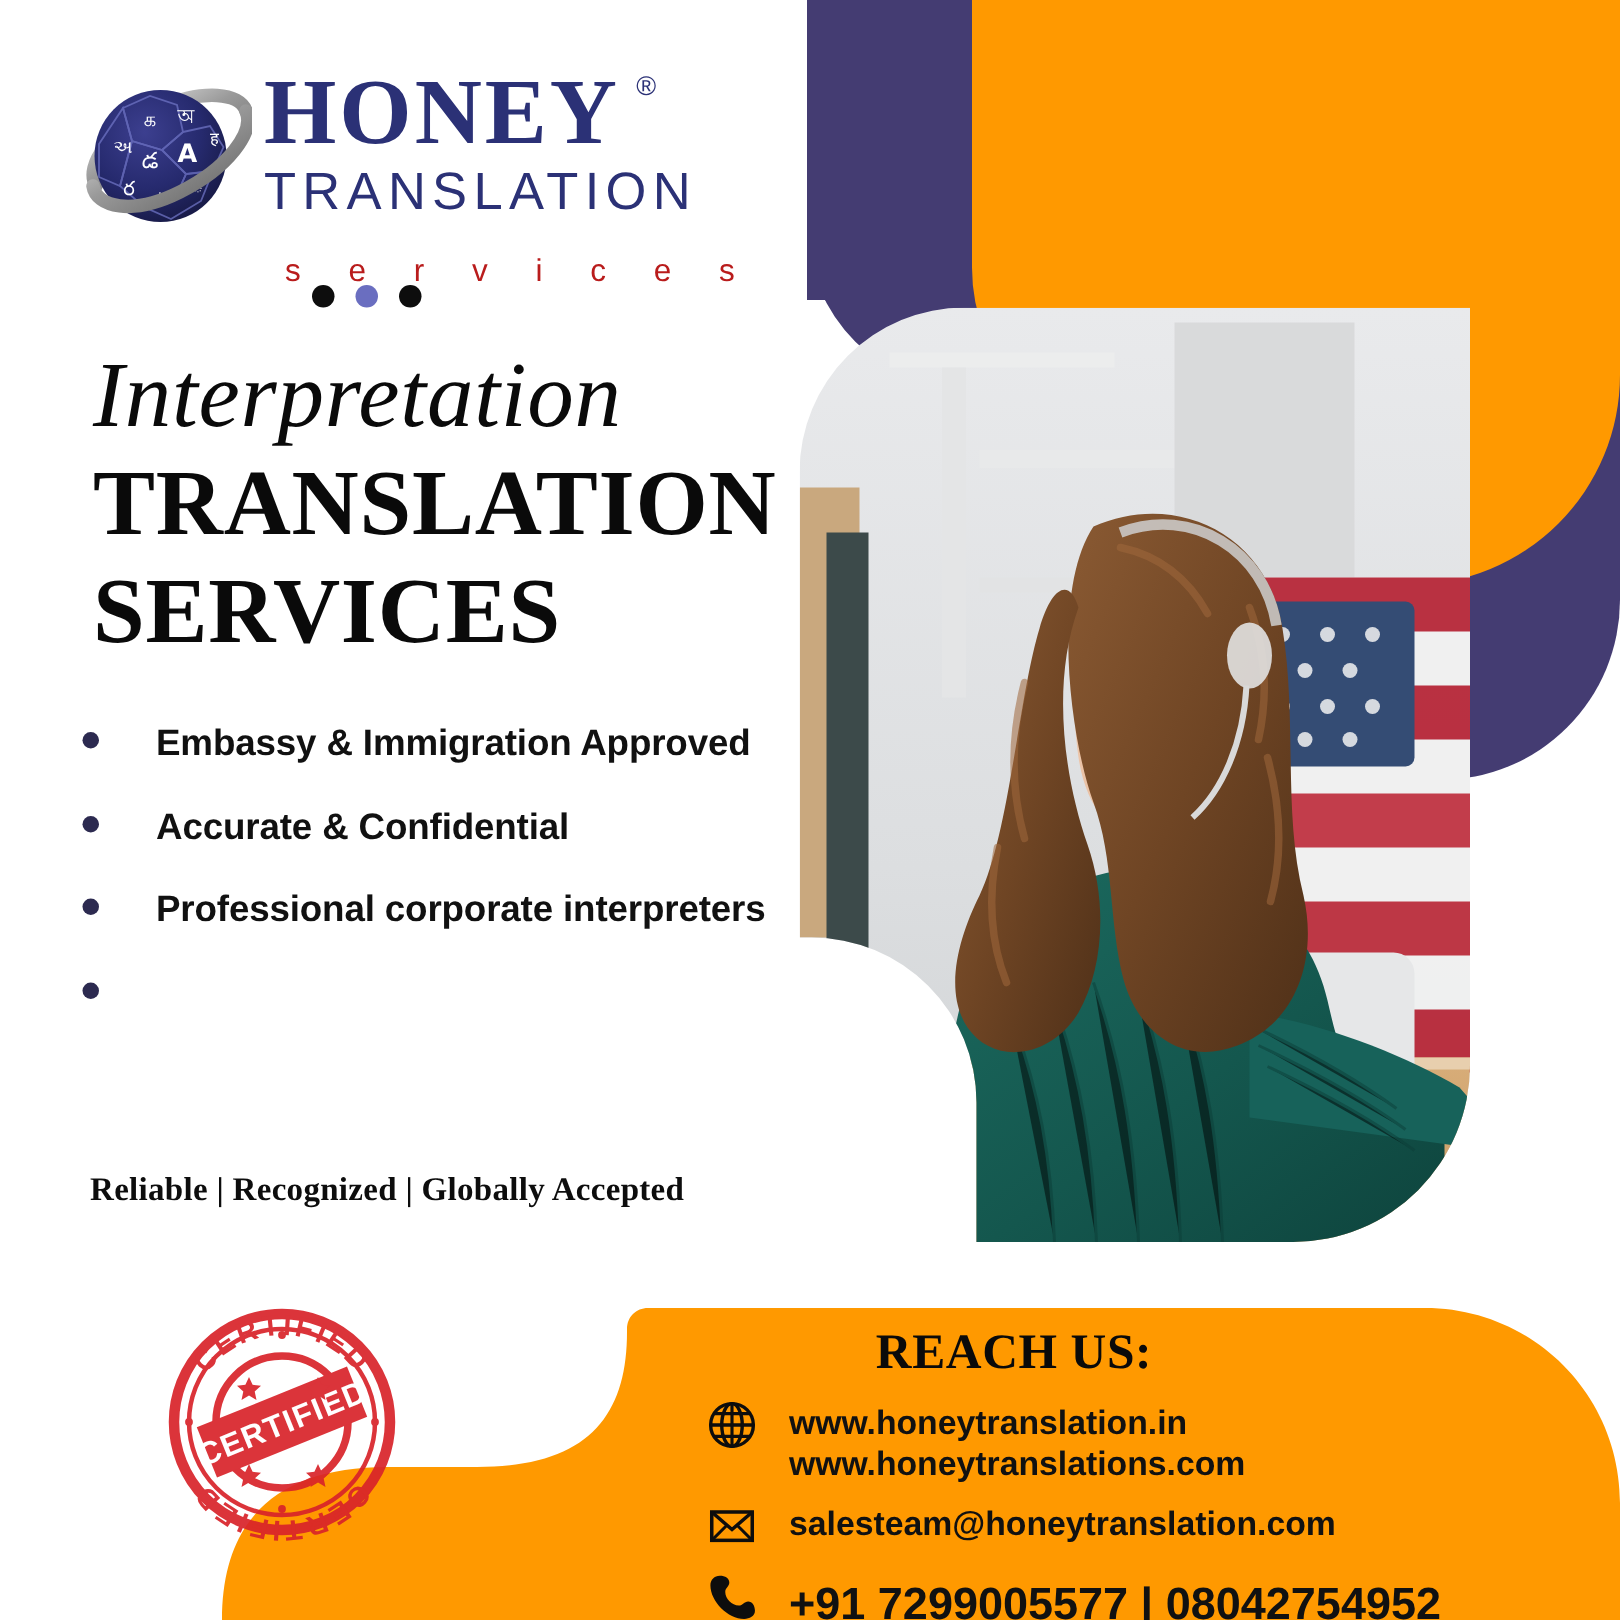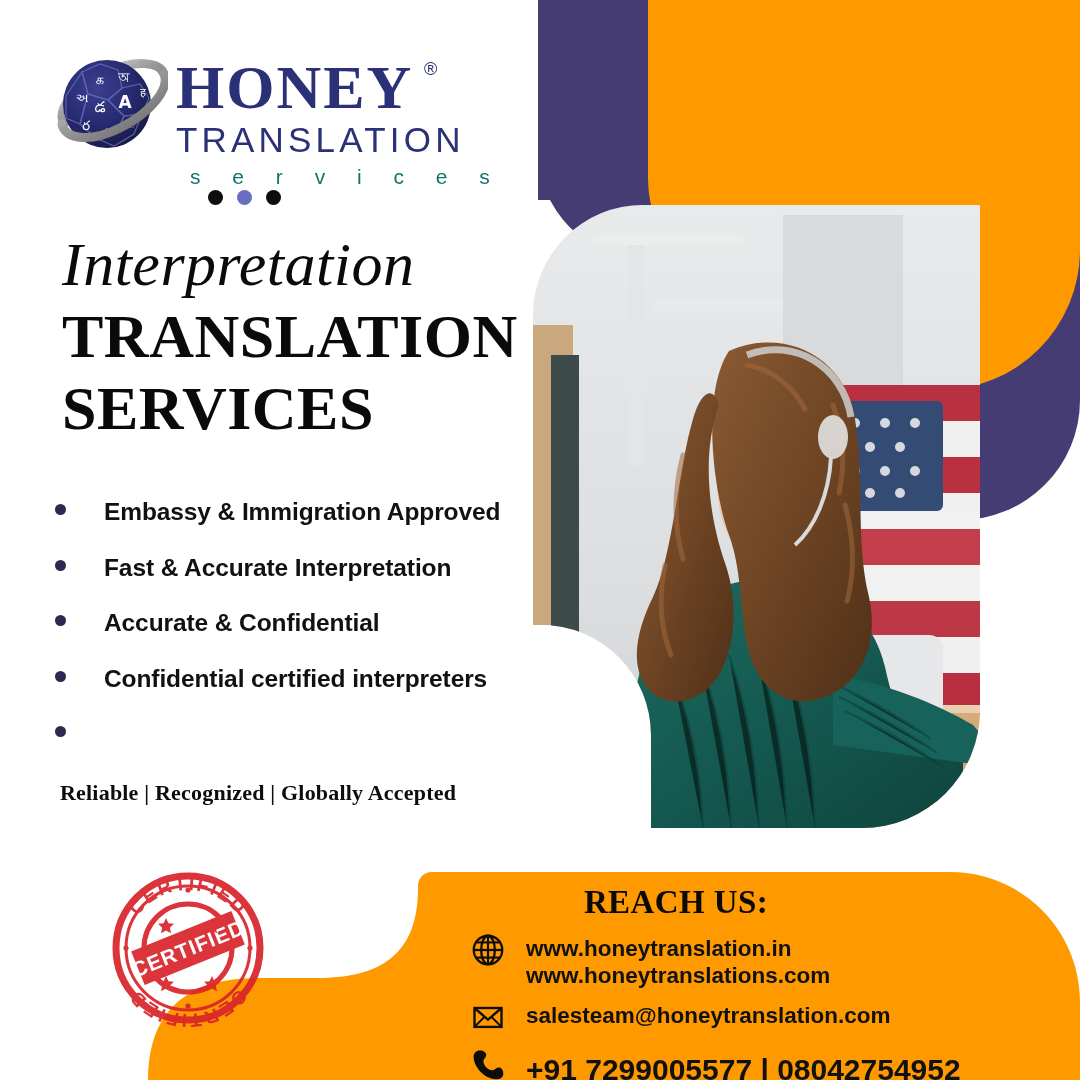--- a/index.html
+++ b/index.html
@@ -39,21 +39,21 @@
     height: 180px;
   }
   .logo-globe {
     position: absolute;
     left: 0; top: 10px;
     width: 116px; height: 110px;
   }
   .logo-text {
     position: absolute;
     left: 124px;
-    top: 16px;
+    top: 4px;
     width: 300px;
   }
   .logo-honey {
     font-family: "Liberation Serif", serif;
     font-weight: bold;
     font-size: 62px;
     letter-spacing: 2px;
     color: #2b3176;
     line-height: 1;
     white-space: nowrap;
@@ -75,23 +75,23 @@
     letter-spacing: 4.2px;
     color: #2b3176;
     line-height: 1.15;
     margin-top: 2px;
     white-space: nowrap;
   }
   .logo-services {
     font-family: "Liberation Sans", sans-serif;
     font-size: 21px;
     letter-spacing: 13px;
-    color: #0f766e;
+    color: #b91c1c;
     line-height: 1.3;
-    margin-top: 3px;
+    margin-top: 19px;
     padding-left: 14px;
     white-space: nowrap;
   }
   .logo-dots {
     position: absolute;
     left: 208px;
     top: 190px;
     display: flex;
     gap: 14px;
     align-items: center;
@@ -125,21 +125,21 @@
     color: #0a0a0a;
     line-height: 1.07;
     letter-spacing: 0.5px;
     margin-top: 6px;
   }
 
   
   .features {
     position: absolute;
     left: 55px;
-    top: 494px;
+    top: 478px;
     width: 480px;
   }
   .feature-row {
     display: flex;
     align-items: flex-start;
     margin-bottom: 20px;
   }
   .feature-bullet {
     width: 11px;
     height: 11px;
@@ -487,29 +487,25 @@
     <div class="headline-main">SERVICES</div>
   </div>
 
   <div class="features">
     <div class="feature-row">
       <span class="feature-bullet"></span>
       <span class="feature-text">Embassy &amp; Immigration Approved</span>
     </div>
     <div class="feature-row">
       <span class="feature-bullet"></span>
-      <span class="feature-text">Fast &amp; Accurate Interpretation</span>
-    </div>
-    <div class="feature-row">
-      <span class="feature-bullet"></span>
       <span class="feature-text">Accurate &amp; Confidential</span>
     </div>
     <div class="feature-row">
       <span class="feature-bullet"></span>
-      <span class="feature-text">Confidential certified interpreters</span>
+      <span class="feature-text">Professional corporate interpreters</span>
     </div>
     <div class="feature-row">
       <span class="feature-bullet"></span>
     </div>
   </div>
 
   <div class="tagline">Reliable  |  Recognized  |  Globally Accepted</div>
 
   <svg class="stamp" viewBox="0 0 168 160">
     <defs>

